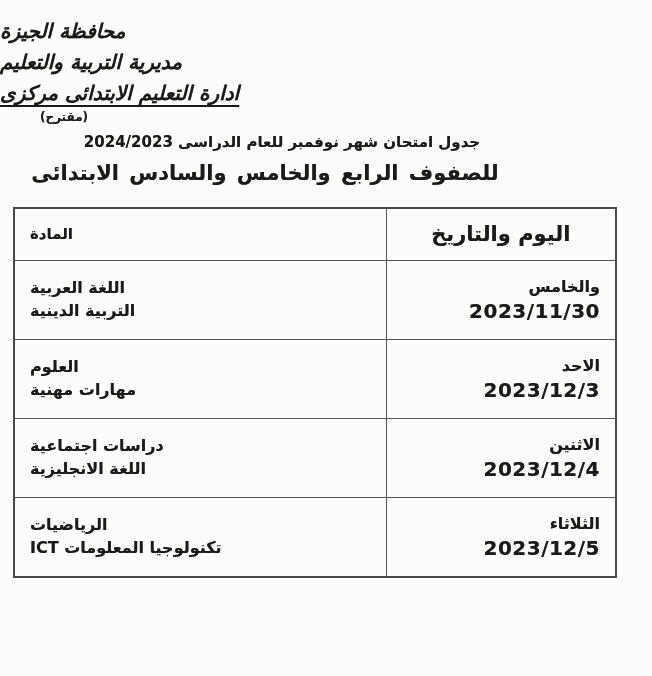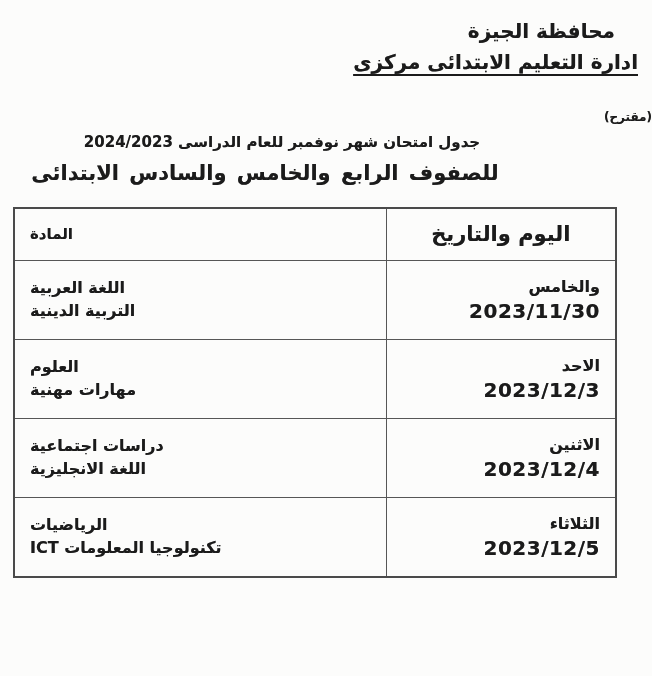--- a/index.html
+++ b/index.html
@@ -24,21 +24,22 @@
     color: #1b1b1b;
     text-shadow: 0 0 0.5px rgba(20,20,20,0.55);
   }
 
   
   .gov-header {
     position: absolute;
     top: 16px;
     right: 0;
     left: 0;
-    text-align: right;
+    text-align: left;
+    font-style: italic;
   }
   .gov-line {
     font-size: 20px;
     line-height: 31px;
     letter-spacing: 0.2px;
     white-space: nowrap;
   }
   .gov-line-1 { margin-left: 0; margin-right: 37px; }
   .gov-line-2 { margin-right: 5px; }
   .gov-line-3 {
@@ -47,21 +48,21 @@
     text-underline-offset: 5px;
     text-decoration-thickness: 1.5px;
   }
 
   
   .proposal-note {
     position: absolute;
     top: 109px;
     right: 0;
     width: 612px;      
-    text-align: right;
+    text-align: left;
     font-size: 12px;
     line-height: 16px;
   }
   .exam-title {
     position: absolute;
     top: 127px;
     right: 88px;
     width: 564px;
     margin-right: 0;
     text-align: center;
@@ -145,20 +146,21 @@
     white-space: nowrap;
   }
 </style>
 </head>
 <body>
 
 <div class="page">
 
   <div class="gov-header">
     <div class="gov-line gov-line-1 ink">محافظة الجيزة</div>
+    <div class="gov-line gov-line-2 ink">مديرية التربية والتعليم</div>
     <div class="gov-line gov-line-3 ink">ادارة التعليم الابتدائى مركزى</div>
   </div>
 
   <div class="proposal-note ink">(مقترح)</div>
 
   <div class="exam-title ink">جدول امتحان شهر نوفمبر للعام الدراسى 2024/2023</div>
 
   <div class="exam-subtitle ink">للصفوف الرابع والخامس والسادس الابتدائى</div>
 
   <table class="schedule" dir="rtl">

